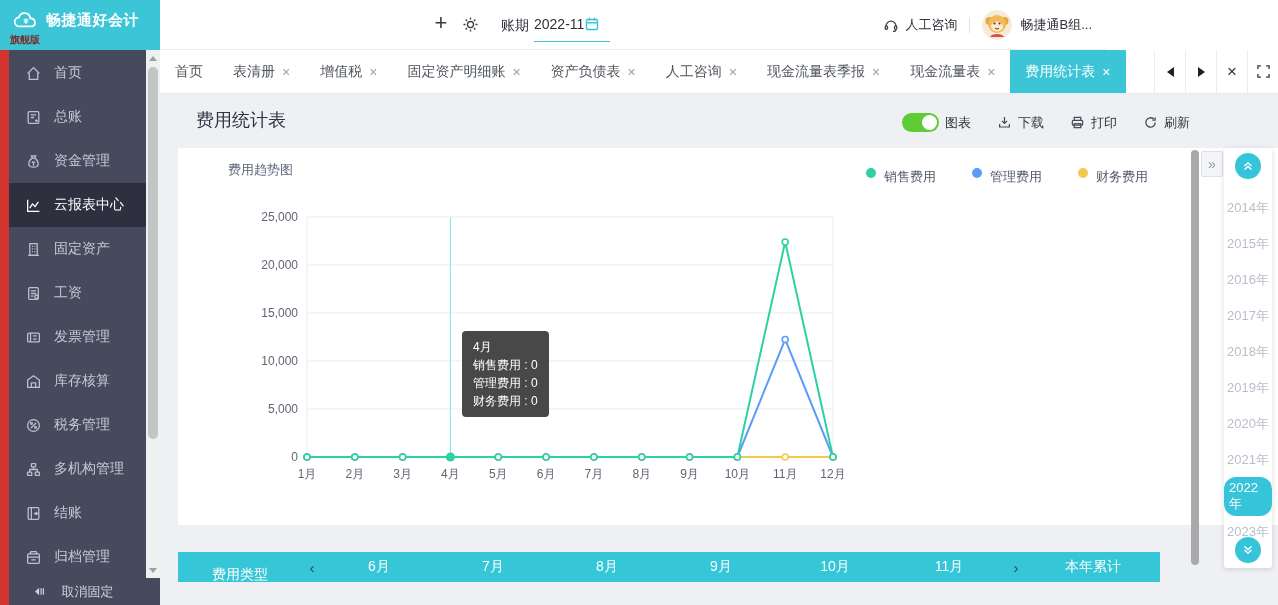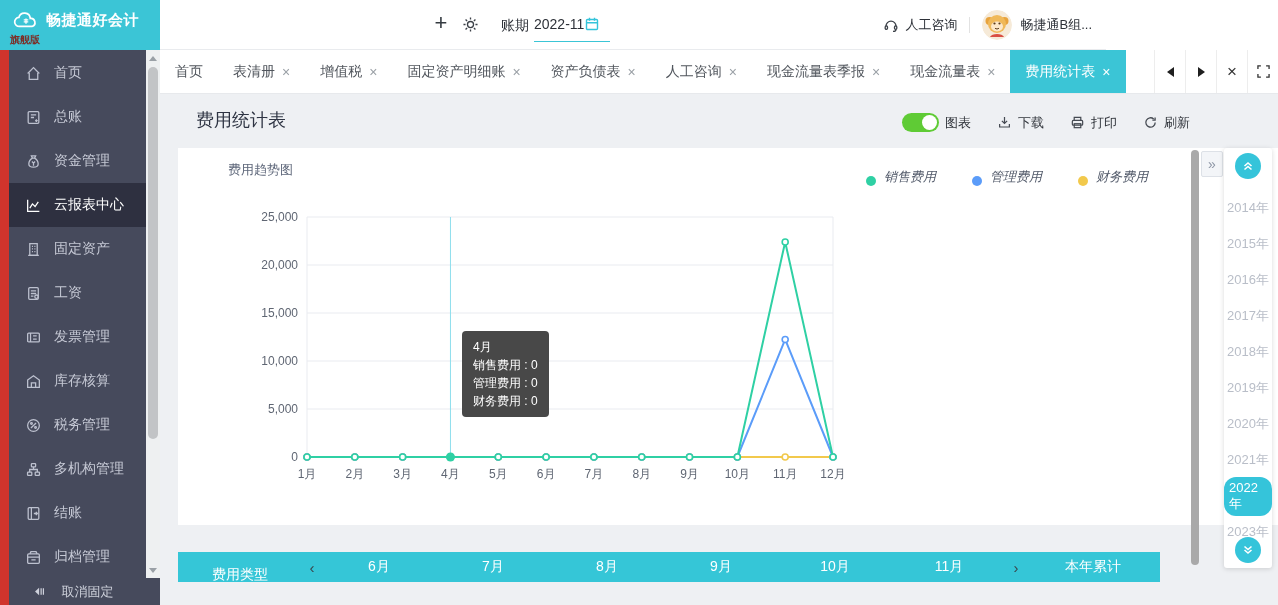--- a/index.html
+++ b/index.html
@@ -59,21 +59,21 @@
   .content-bg { position:absolute; left:160px; top:94px; width:1118px; height:511px; background:#eef0f3; }
   .page-title { position:absolute; left:196px; top:108px; font-size:18px; color:#2e3443; font-weight:500; }
   .actions { position:absolute; right:88px; top:113px; display:flex; align-items:center; gap:26px; }
   .action { display:flex; align-items:center; gap:6px; font-size:13px; color:#30343b; cursor:pointer; }
   .toggle { width:37px; height:19px; border-radius:10px; background:#5fcb35; position:relative; cursor:pointer; }
   .toggle-knob { position:absolute; right:2px; top:2px; width:15px; height:15px; border-radius:50%; background:#fff; }
 
   .chart-card { position:absolute; left:178px; top:148px; width:1164px; height:377px; background:#fff; }
   .chart-title { position:absolute; left:50px; top:13px; font-size:13px; color:#5d6679; }
   .legend { position:absolute; left:688px; top:20px; display:flex; gap:36px; }
-  .legend-item { display:flex; align-items:flex-end; gap:8px; font-size:13px; color:#525a6a; cursor:pointer;font-style:italic; }
+  .legend-item { display:flex; align-items:flex-start; gap:8px; font-size:13px; color:#525a6a; cursor:pointer; }
   .legend-dot { width:10px; height:10px; border-radius:50%; }
   .line-svg { position:absolute; left:0; top:0; }
   .tooltip { position:absolute; left:284px; top:183px; background:rgba(58,58,58,.93); border-radius:4px; padding:7px 11px; color:#fff; font-size:12px; line-height:18px; white-space:nowrap; z-index:4; }
   .donut { position:absolute; left:737px; top:79px; width:222px; height:222px; border-radius:50%; cursor:pointer; }
   .donut-hole { position:absolute; left:53px; top:53px; width:116px; height:116px; background:#fff; border-radius:50%; display:flex; flex-direction:column; align-items:center; justify-content:center; gap:2px; }
   .donut-label { font-size:12px; color:#6b7280; }
   .donut-value { font-size:18px; color:#3b4254; }
 
   .main-scroll-thumb { position:absolute; left:1191px; top:150px; width:8px; height:415px; background:#a9a9a9; border-radius:4px; cursor:pointer; z-index:3; }
   .collapse-btn { position:absolute; left:1201px; top:151px; width:22px; height:26px; background:#f3f5f8; border:1px solid #dde1e7; border-radius:2px; color:#8d96a5; font-size:14px; display:flex; align-items:center; justify-content:center; cursor:pointer; z-index:4; }

